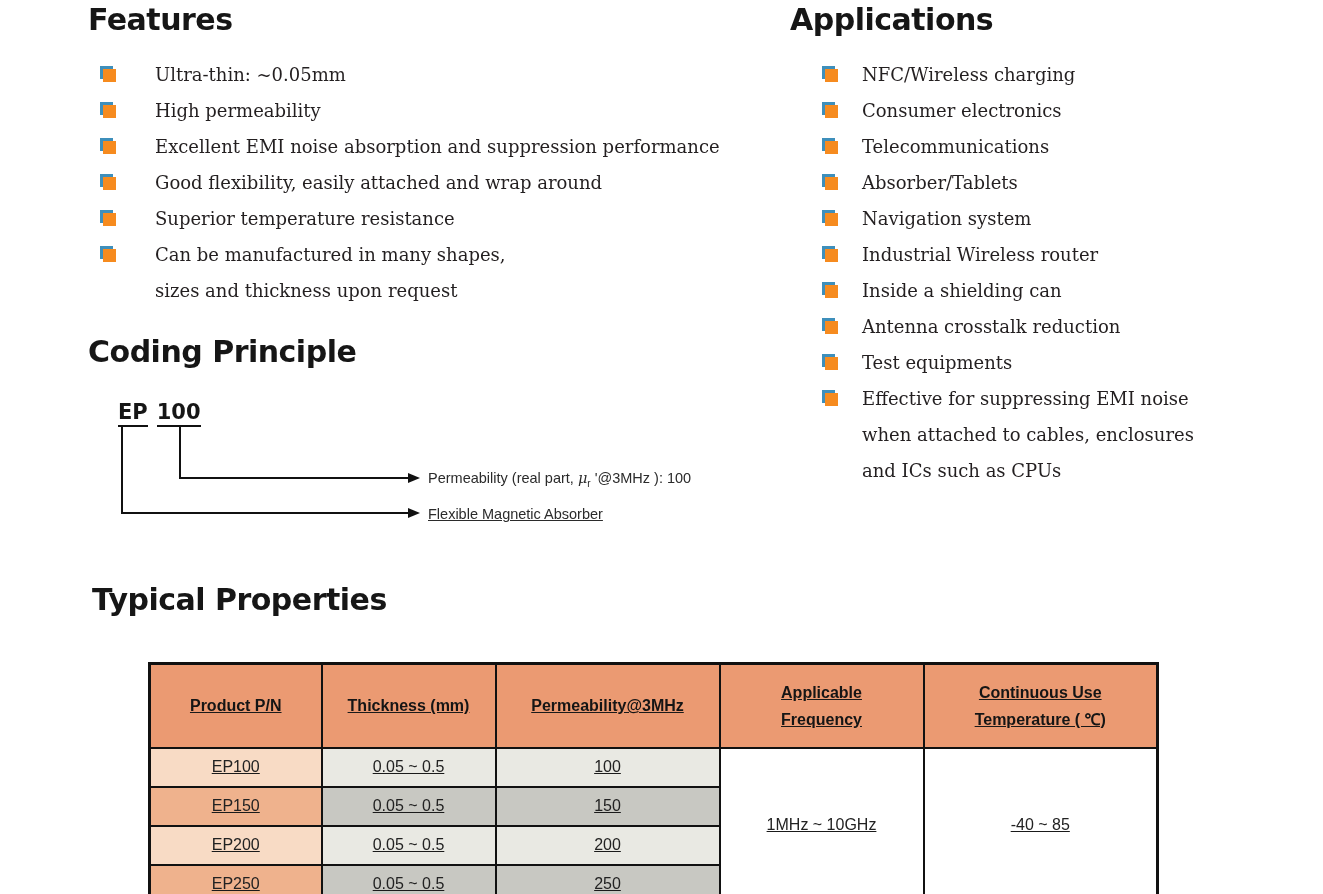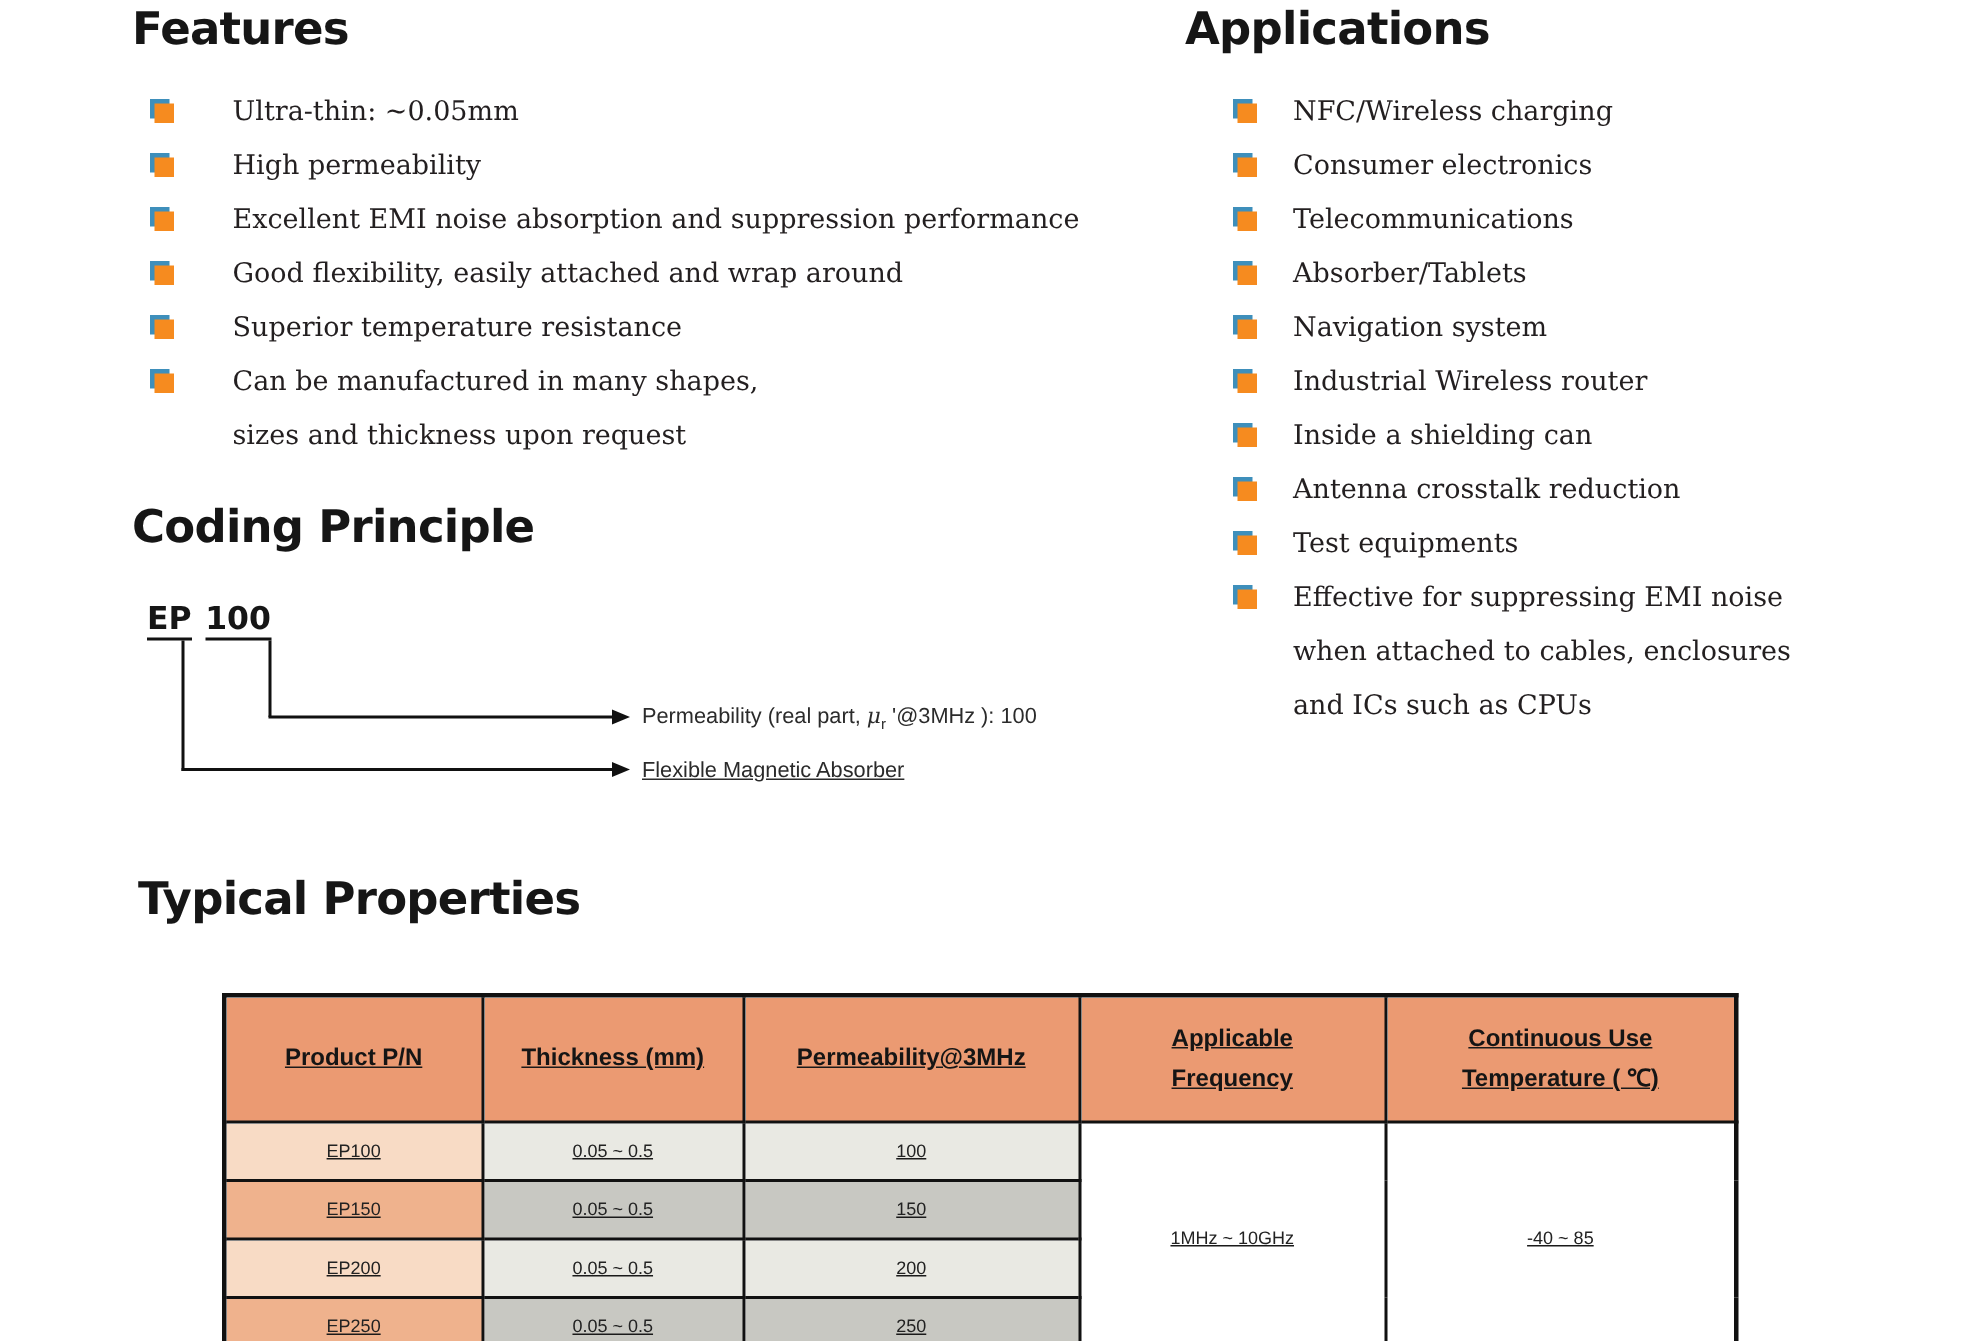--- a/index.html
+++ b/index.html
@@ -27,35 +27,35 @@
   .bullet .b-blue{position:absolute;left:0;top:0;width:13px;height:13px;background:var(--bullet-blue);}
   .bullet .b-orange{position:absolute;left:3px;top:3px;width:13px;height:13px;background:var(--bullet-orange);}
   .li.cont .bullet{visibility:hidden;}
   .li-text{font-family:"DejaVu Serif",serif;font-size:18px;color:#231F20;white-space:nowrap;}
   .features-list{left:100px;top:56px;}
   .features-list .li-text{margin-left:38px;}
   .apps-list{left:822px;top:56px;text-align:center;}
   .apps-list .li-text{margin-left:23px;}
 
   
-  .code-line{position:absolute;left:98px;top:400px;font-family:"DejaVu Sans",sans-serif;font-weight:bold;font-size:21px;color:#161616;}
+  .code-line{position:absolute;left:118px;top:400px;font-family:"DejaVu Sans",sans-serif;font-weight:bold;font-size:21px;color:#161616;}
   .code-line .seg{display:inline-block;border-bottom:2px solid var(--line);padding-bottom:1px;}
   .code-line .seg + .seg{margin-left:9px;}
   .dline{position:absolute;background:var(--line);}
   .arrowhead{position:absolute;width:0;height:0;border-top:5px solid transparent;border-bottom:5px solid transparent;border-left:12px solid var(--line);}
   .diagram-label{position:absolute;font-family:"Liberation Sans",sans-serif;font-size:14.5px;color:#2b2b2b;white-space:nowrap;}
   .diagram-label .mu{font-style:italic;font-family:"DejaVu Serif",serif;}
   .diagram-label sub{font-size:10px;}
 
   
   .tp-table{position:absolute;left:148px;top:662px;border-collapse:collapse;table-layout:fixed;width:1008px;}
   .tp-table th,.tp-table td{border:2px solid var(--line);text-align:center;vertical-align:middle;overflow:hidden;}
   .tp-table{border:3px solid var(--line);text-decoration:underline;}
   .tp-table th{height:84px;background:var(--table-header-bg);font-family:"Liberation Sans",sans-serif;font-weight:bold;font-size:16px;color:#151515;line-height:27px;padding:0 28px;}
-  .tp-table td{height:39px;font-family:"Liberation Sans",sans-serif;font-size:12px;color:#222;}
+  .tp-table td{height:39px;font-family:"Liberation Sans",sans-serif;font-size:16px;color:#222;}
   .tp-table tr.alt-a td.pn{background:var(--row-pn-light);}
   .tp-table tr.alt-a td.data{background:var(--row-data-light);}
   .tp-table tr.alt-b td.pn{background:var(--row-pn-dark);margin-top:32px;}
   .tp-table tr.alt-b td.data{background:var(--row-data-dark);}
   .tp-table td.merged{background:#fff;}
 </style>
 </head>
 <body>
 
 <div class="page">

